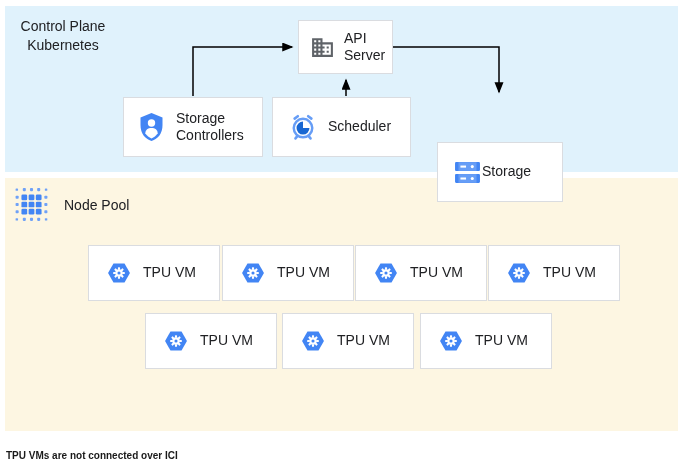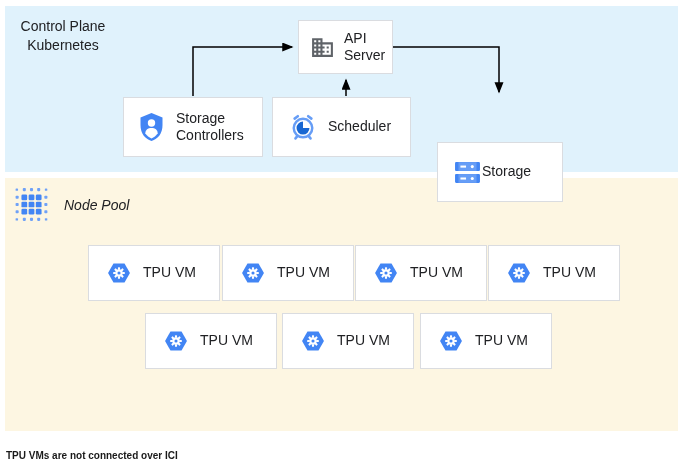--- a/index.html
+++ b/index.html
@@ -22,21 +22,21 @@
   }
   .box .icon{flex:0 0 auto;display:flex;align-items:center;justify-content:center;}
   .box .lbl{line-height:1.25;}
   .box.api{left:298px;top:20px;width:95px;height:54px;padding-left:11px;gap:9px;}
   .box.rc{left:123px;top:97px;width:140px;height:60px;padding-left:14px;gap:11px;}
   .box.sch{left:272px;top:97px;width:139px;height:60px;padding-left:16px;gap:11px;}
   .box.sto{left:437px;top:98px;width:126px;height:60px;padding-left:16px;gap:1px;margin-top:44px;}
   .box.tpu{width:132px;height:56px;padding-left:18px;gap:12px;}
   .arrows{position:absolute;left:0;top:0;pointer-events:none;}
   .np-header{position:absolute;left:12px;top:186px;display:flex;align-items:center;gap:13px;}
-  .np-header .lbl{font-size:14px;color:#202124;font-style:italic;}
+  .np-header .lbl{font-size:14px;color:#202124;}
   .caption{position:absolute;left:6px;top:450px;font-size:10px;color:#1a1a1a;font-weight:bold;}
   svg{display:block;}
 </style>
 </head>
 <body>
 
 <svg width="0" height="0" style="position:absolute" aria-hidden="true">
   <defs>
     <symbol id="tpu-icon" viewBox="0 0 23 21">
       <path d="M1,10.5 L6.2,1.5 H16.8 L22,10.5 L16.8,19.5 H6.2 Z" fill="#4285F4"></path>

